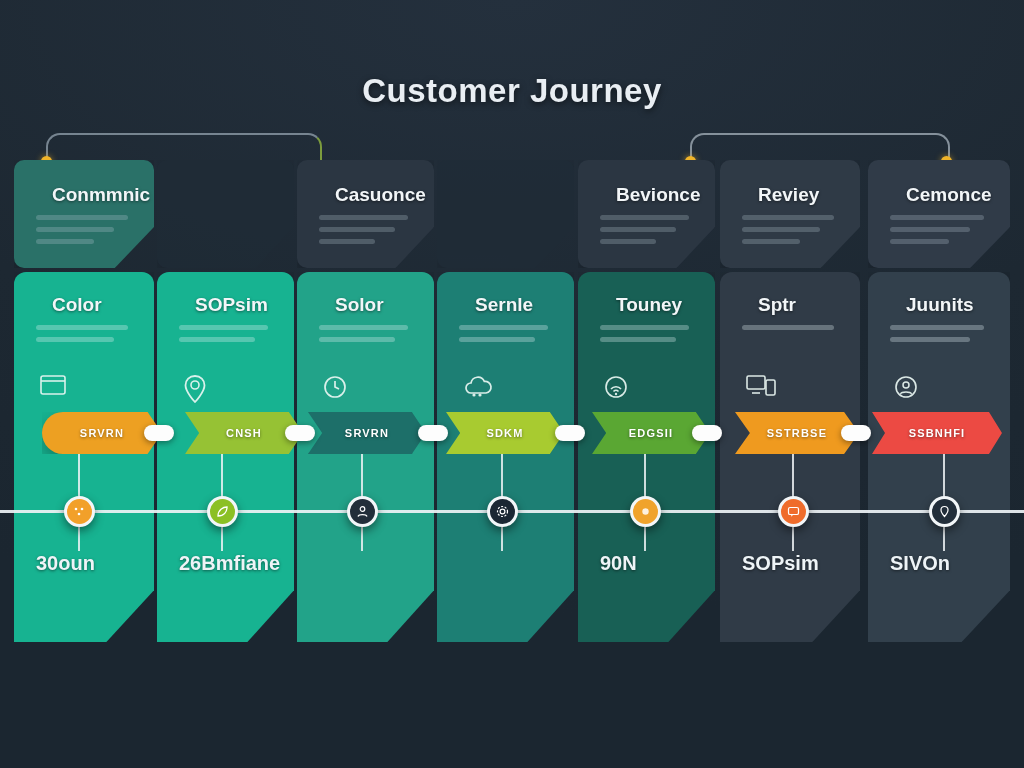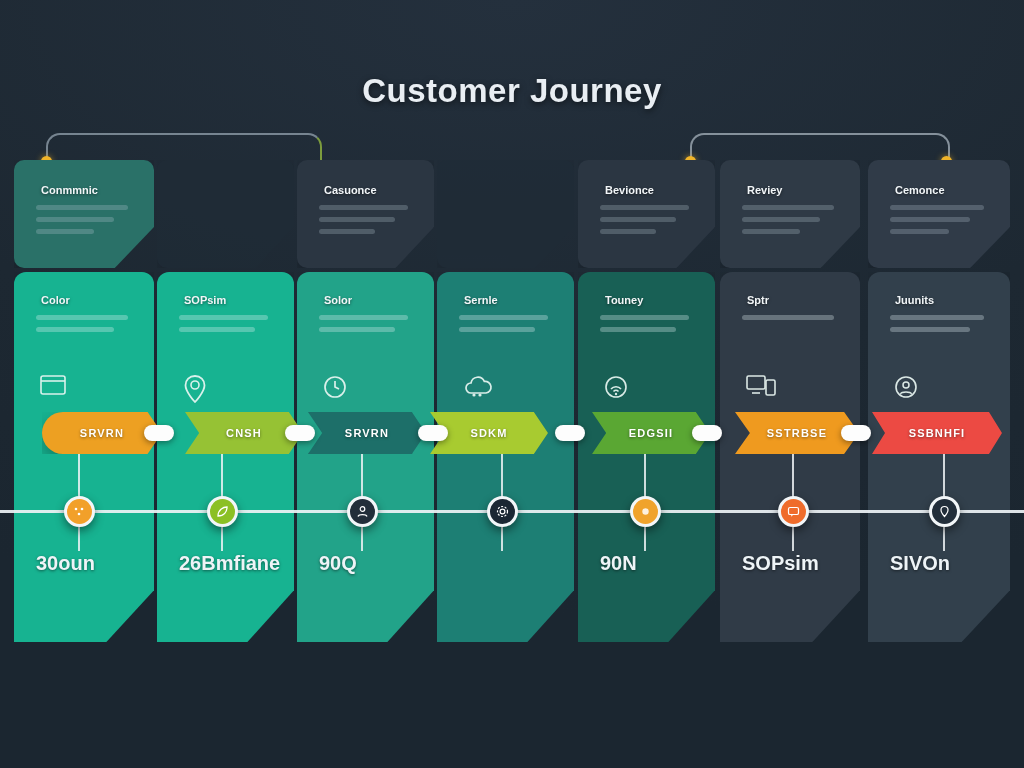--- a/index.html
+++ b/index.html
@@ -27,22 +27,22 @@
   .dot{position:absolute;width:11px;height:11px;border-radius:50%;
        background:#f0b429;box-shadow:0 0 6px rgba(240,180,41,.6);}
 
   
   .col{position:absolute;top:0;bottom:0;}
 
   .card{
     position:absolute;left:0;right:0;
     box-shadow:6px 10px 22px rgba(0,0,0,.35);
   }
-  .card .h{font-size:11px;font-weight:bold;color:#f2f6f8;
-           text-shadow:0 1px 3px rgba(0,0,0,.5);margin:0 0 9px 5px;white-space:nowrap;}
+  .card .h{font-size:19px;font-weight:bold;color:#f2f6f8;
+           text-shadow:0 1px 3px rgba(0,0,0,.5);margin:0 0 9px 16px;white-space:nowrap;}
   .card .l{height:5px;border-radius:3px;margin-bottom:7px;}
 
   
   .card.top{
     top:160px;height:108px;padding:24px 18px 0 22px;box-sizing:border-box;
     border-radius:10px;
     -webkit-clip-path:polygon(0 0,100% 0,100% 62%,72% 100%,0 100%);
     clip-path:polygon(0 0,100% 0,100% 62%,72% 100%,0 100%);
   }
   
@@ -163,26 +163,20 @@
           <div class="h">Solor</div>
           <div class="l" style="width:92%;background:rgba(232,244,248,.30)"></div>
           <div class="l" style="width:78%;background:rgba(232,244,248,.30)"></div>
         </div>
         <div class="icn" style="left: 26px; top: 375px;">
           <svg width="24" height="24" viewBox="0 0 24 24">
             <circle cx="12" cy="12" r="10" fill="none" stroke="currentColor" stroke-width="1.7"></circle>
             <path d="M12 6v6l4 2" fill="none" stroke="currentColor" stroke-width="1.7"></path>
           </svg>
         </div>
-        <div class="bot">
-          <div class="h">90Q</div>
-          <div class="l" style="width:92%;background:rgba(232,244,248,.30)"></div>
-          <div class="l" style="width:78%;background:rgba(232,244,248,.30)"></div>
-          <div class="l" style="width:58%;background:rgba(232,244,248,.30)"></div>
-        </div>
       </div>
       <div class="col" style="left: 437px; width: 137px;">
         <div class="card top" style="background: rgb(32, 44, 56); opacity: 0.55;">
           <div class="h"></div>
         </div>
         <div class="card mid" style="background: rgb(29, 127, 116);">
           <div class="h">Sernle</div>
           <div class="l" style="width:92%;background:rgba(232,244,248,.30)"></div>
           <div class="l" style="width:78%;background:rgba(232,244,248,.30)"></div>
         </div>
@@ -354,21 +348,21 @@
     </div>
 <div class="ribbon first" style="left: 42px; width: 120px; background: rgb(237, 160, 34);">
       <span>SRVRN</span>
     </div>
     <div class="ribbon arw" style="left: 185px; width: 118px; background: rgb(150, 194, 52);">
       <span>CNSH</span>
     </div>
     <div class="ribbon arw" style="left: 308px; width: 118px; background: rgb(29, 111, 105);">
       <span>SRVRN</span>
     </div>
-    <div class="ribbon arw" style="left: 430px; width: 118px; background: rgb(168, 203, 48);">
+    <div class="ribbon arw" style="left: 446px; width: 118px; background: rgb(168, 203, 48);">
       <span>SDKM</span>
     </div>
     <div class="ribbon arw" style="left: 592px; width: 118px; background: rgb(90, 167, 51);">
       <span>EDGSII</span>
     </div>
     <div class="ribbon last" style="left: 872px; width: 130px; background: rgb(236, 74, 67);">
       <span>SSBNHFI</span>
     </div>
     <div class="ribbon arw" style="left: 735px; width: 124px; background: rgb(239, 154, 31);">
       <span>SSTRBSE</span>

